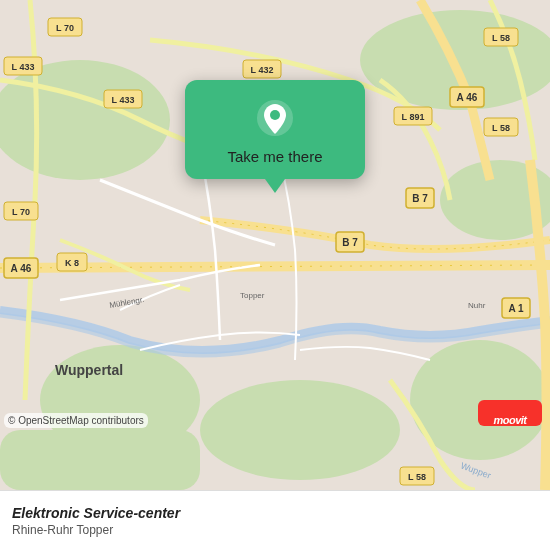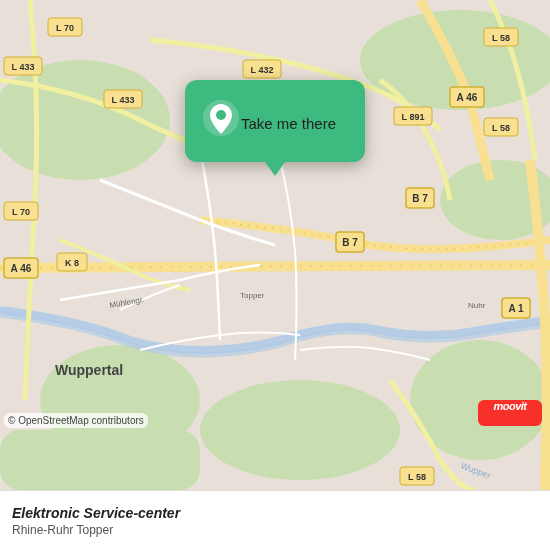--- a/index.html
+++ b/index.html
@@ -31,21 +31,21 @@
     
     .popup-card {
       position: absolute;
       top: 80px;
       left: 50%;
       transform: translateX(-50%);
       width: 180px;
       background: #3dba7f;
       border-radius: 12px;
       display: flex;
-      flex-direction: row;
+      flex-direction: column;
       align-items: center;
       padding: 18px 16px 14px;
       box-shadow: 0 4px 16px rgba(0,0,0,0.3);
       cursor: pointer;
       z-index: 10;
     }
 
     .popup-card::after {
       content: '';
       position: absolute;
@@ -113,21 +113,21 @@
     
     .moovit-logo {
       position: absolute;
       bottom: 64px;
       right: 8px;
       width: 64px;
       height: 26px;
       background: #f7312a;
       border-radius: 6px;
       display: flex;
-      align-items: flex-start;
+      align-items: flex-end;
       justify-content: center;
       color: white;
       font-size: 11px;
       font-weight: bold;
       font-style: italic;
       letter-spacing: -0.5px;
     }
   </style>
 </head>
 <body>

